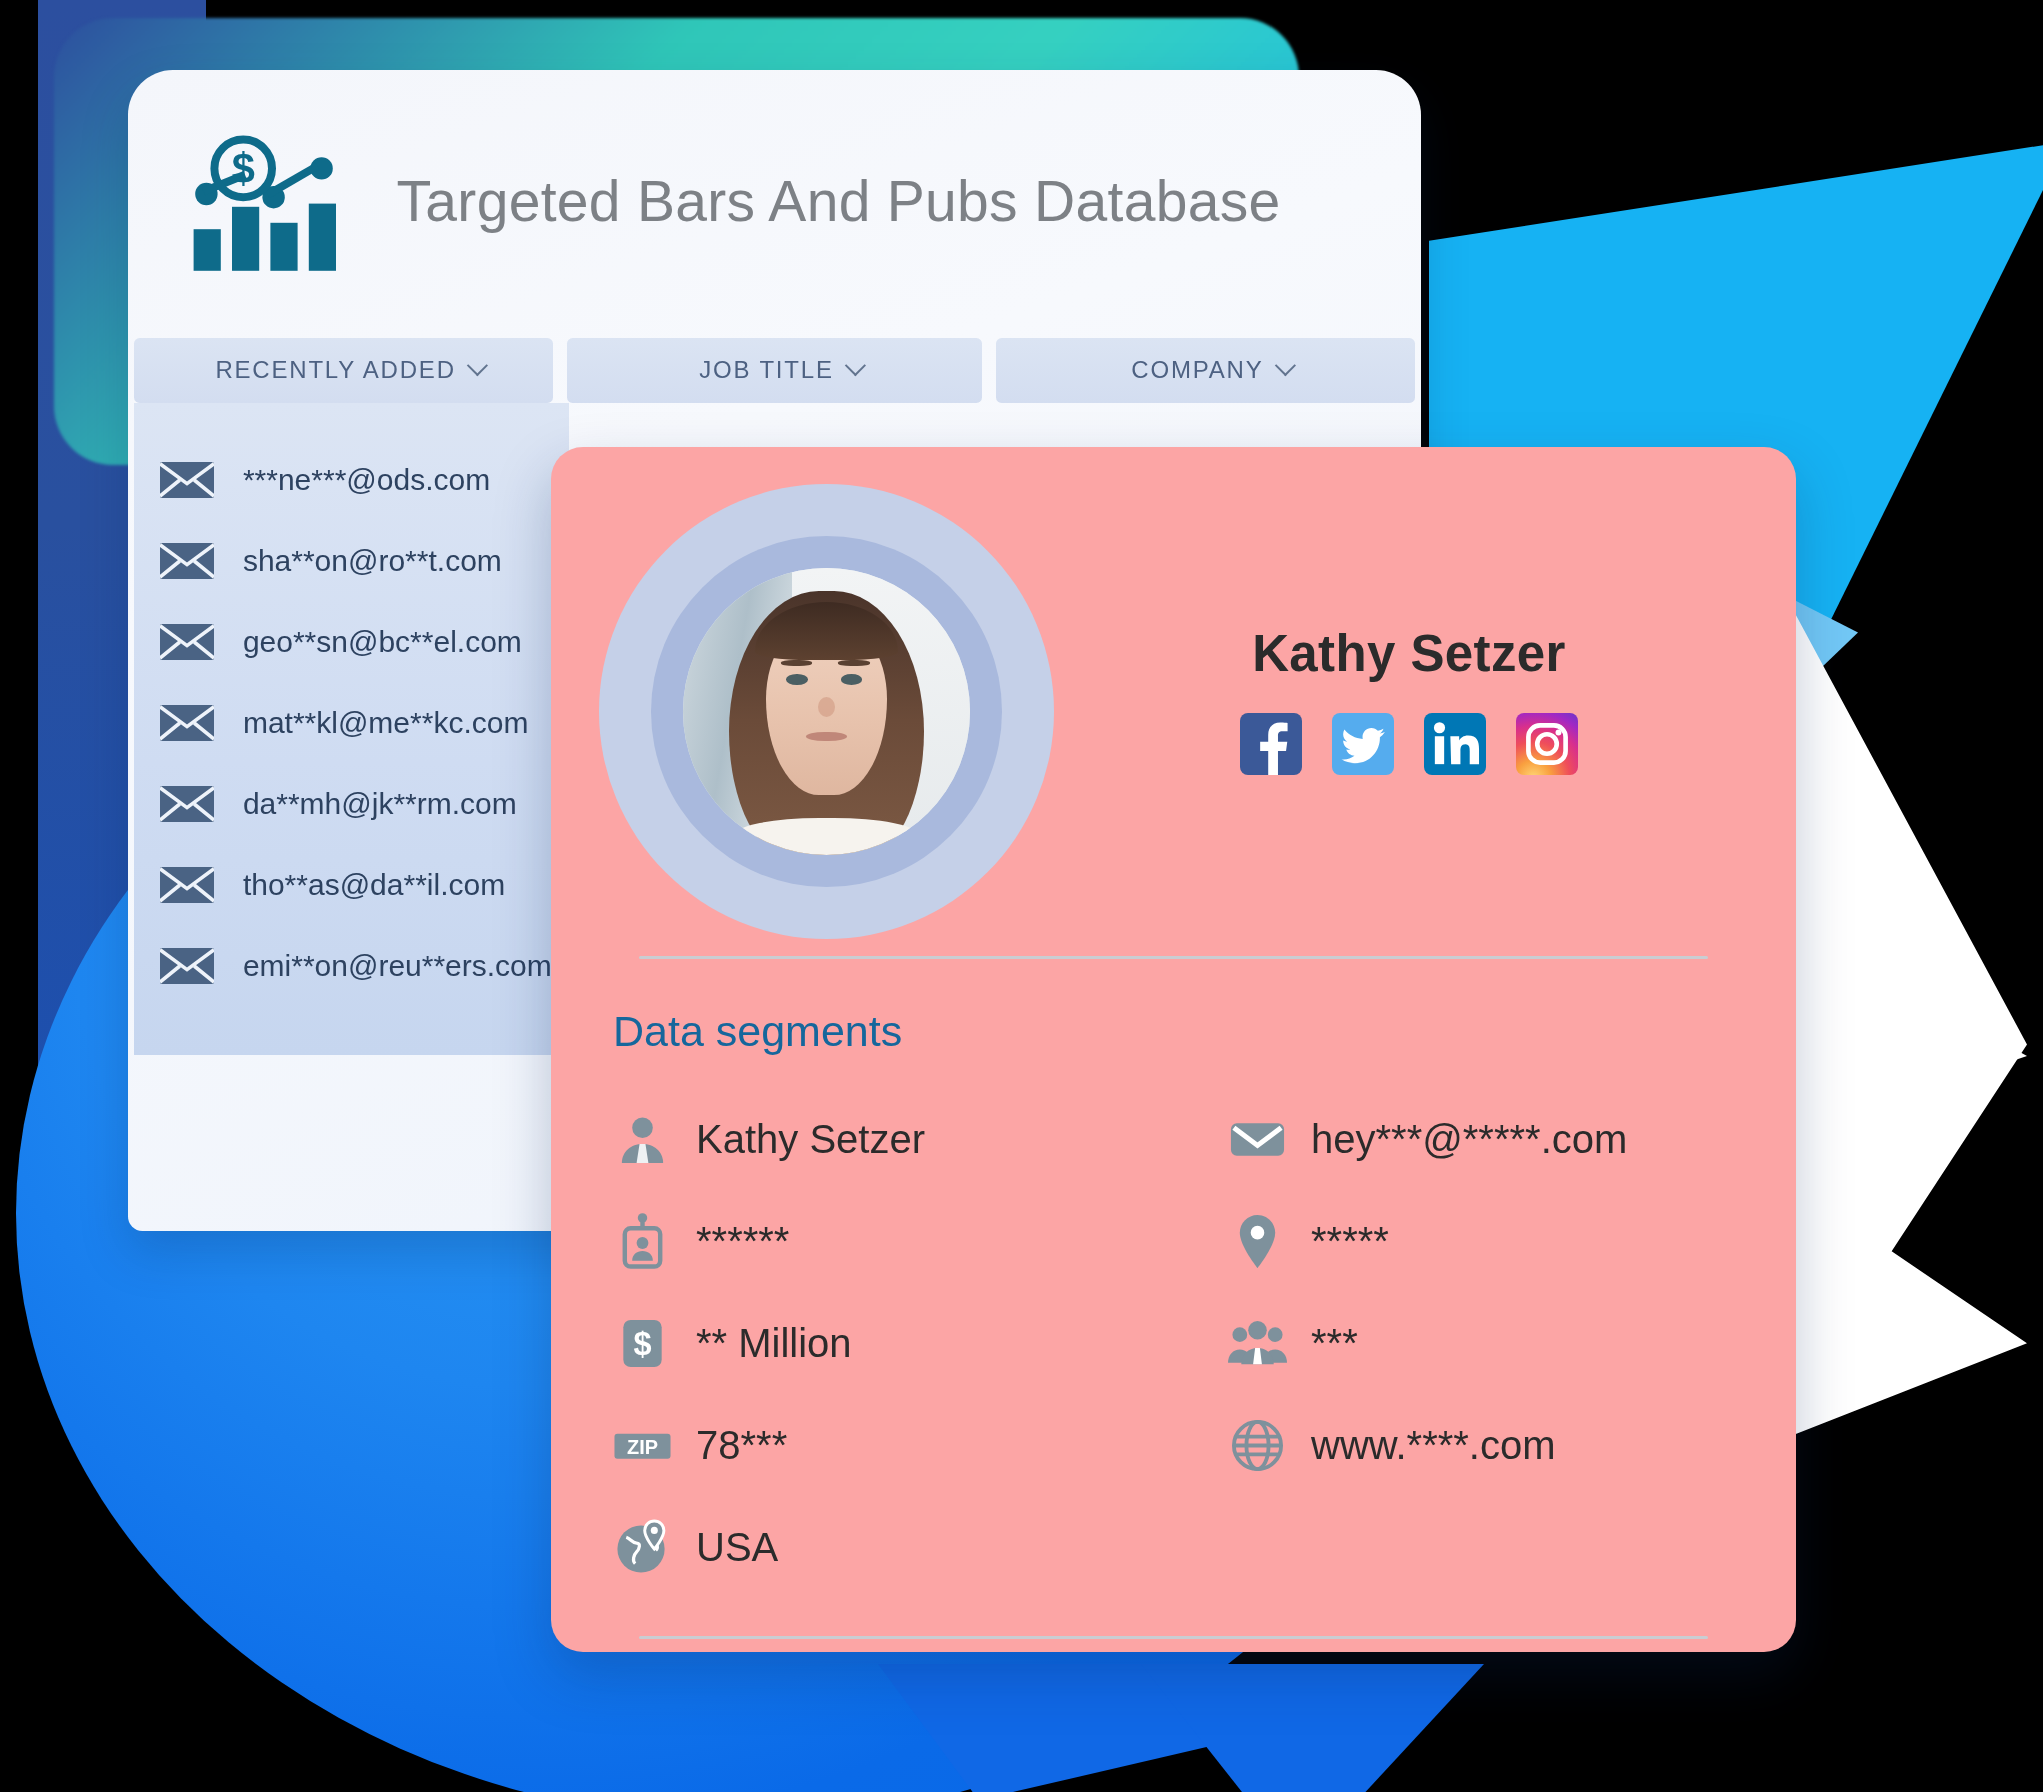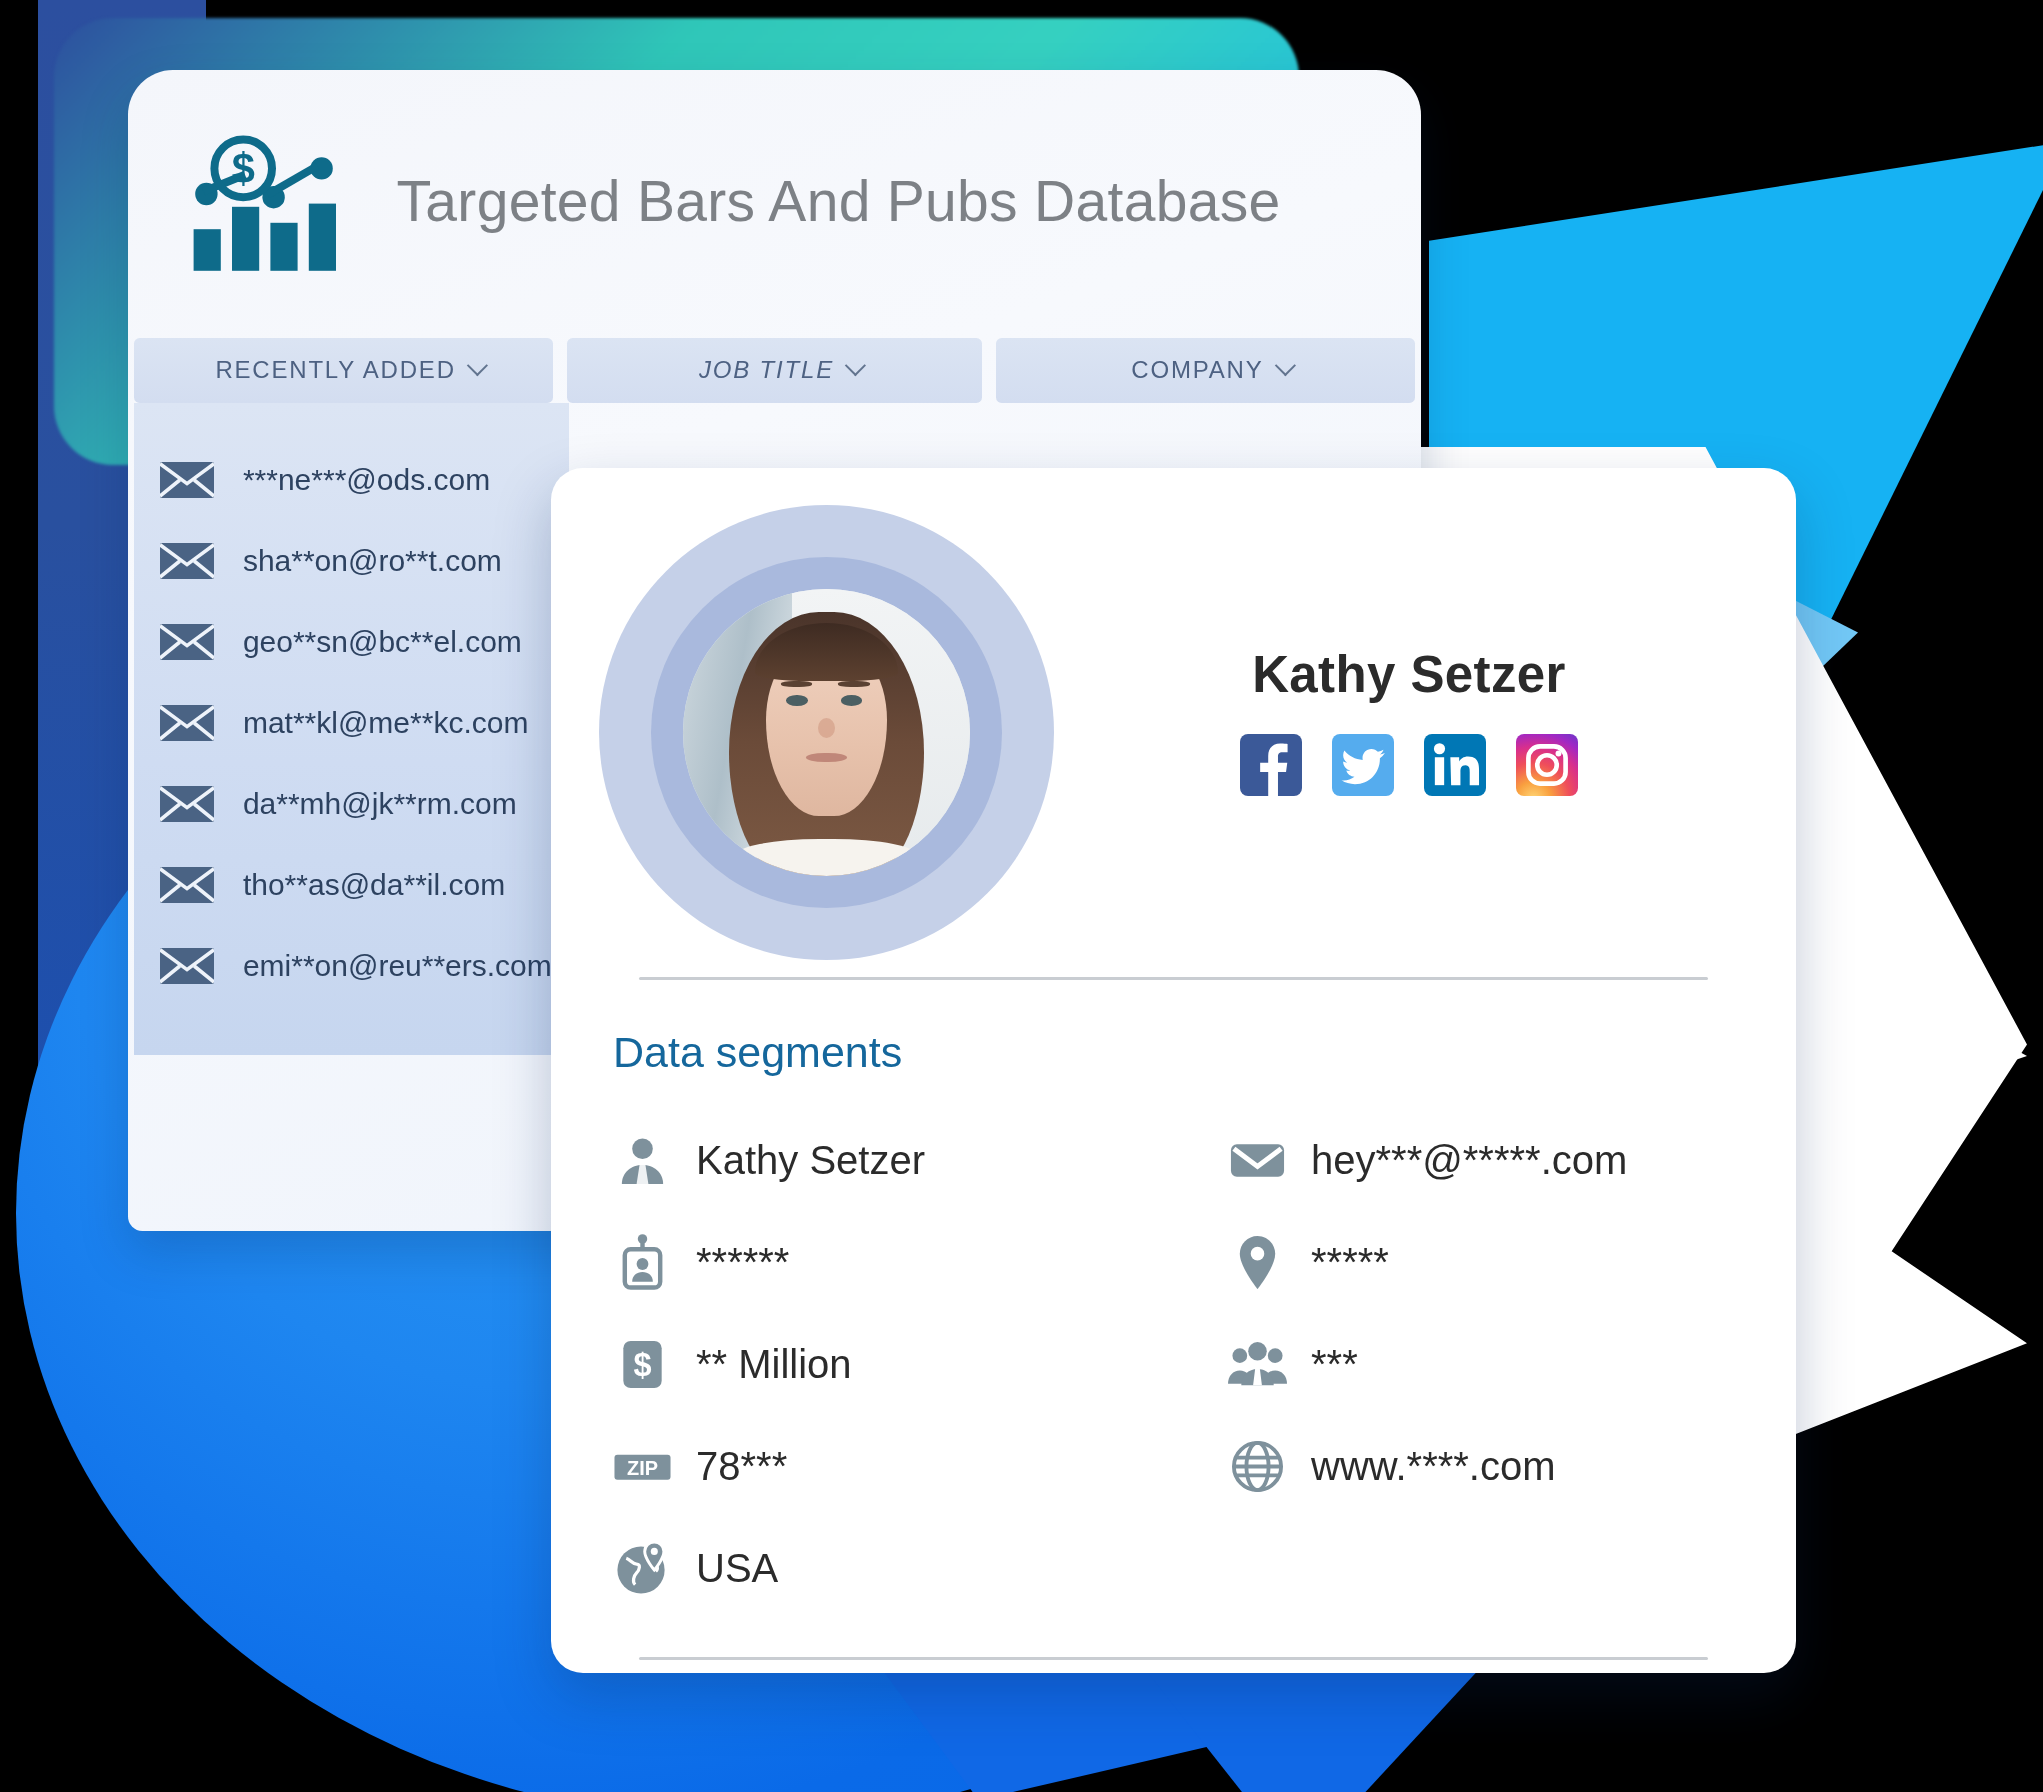--- a/index.html
+++ b/index.html
@@ -77,43 +77,43 @@
 
   
   .cols{display:flex;gap:14.4px;padding:0 6.4px 0 6.4px;margin-top:4.8px;}
   .col-pill{
     height:65px;border-radius:5.6px;
     background:linear-gradient(180deg,#dbe4f3 0%,#d3ddf0 100%);
     display:flex;align-items:center;justify-content:center;gap:14.4px;
     color:#4d6182;font-size:24px;letter-spacing:1.8px;font-weight:400;padding-left:16px;
   }
   .col-pill.c1{width:435px;}
-  .col-pill.c2{width:431px;font-style:italic;}
+  .col-pill.c2{width:431px;}
   .col-pill.c3{width:435px;}
   .chev{display:inline-block;width:17.6px;height:17.6px;position:relative;top:-3.2px;}
   .chev:before{
     content:"";position:absolute;left:0;top:0;width:12.8px;height:12.8px;
     border-right:2.4px solid #62748f;border-bottom:2.4px solid #62748f;
     transform:rotate(45deg);
   }
 
   
   .email-panel{
     margin:0 6.4px;width:435px;
     background:linear-gradient(180deg,#dce5f4 0%,#cfdcf2 55%,#c6d6ef 100%);
     padding:37px 0 48px 0;
   }
   .email-row{display:flex;align-items:center;height:81px;padding-left:25.5px;gap:8px;}
   .env{width:54px;height:37px;flex:0 0 auto;margin-right:21px;}
   .email-txt{color:#2d4260;font-size:30px;white-space:nowrap;}
 
   
   .profile-card{
-    position:absolute;left:551px;top:468px;width:1245px;height:1205px;
-    background:#ffffff;border-radius:32px;
+    position:absolute;left:551px;top:447px;width:1245px;height:1205px;
+    background:#fca5a5;border-radius:32px;
     box-shadow:0 24px 56px rgba(10,40,90,.25);
     overflow:hidden;
   }
   .profile-top{display:flex;align-items:center;padding:41px 0 0 48px;height:447px;}
   .ring-outer{
     width:455px;height:455px;border-radius:50%;background:#c5d0e8;
     display:flex;align-items:center;justify-content:center;flex:0 0 auto;
   }
   .ring-mid{
     width:351px;height:351px;border-radius:50%;background:#a9b9dd;

